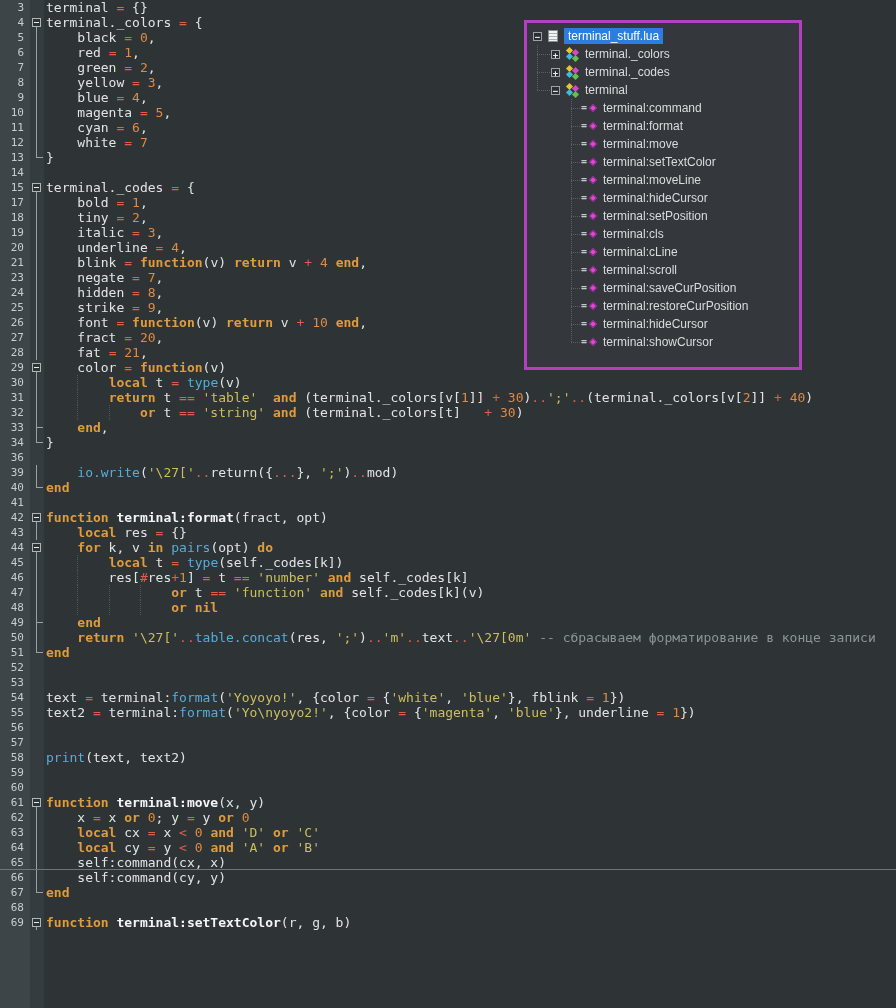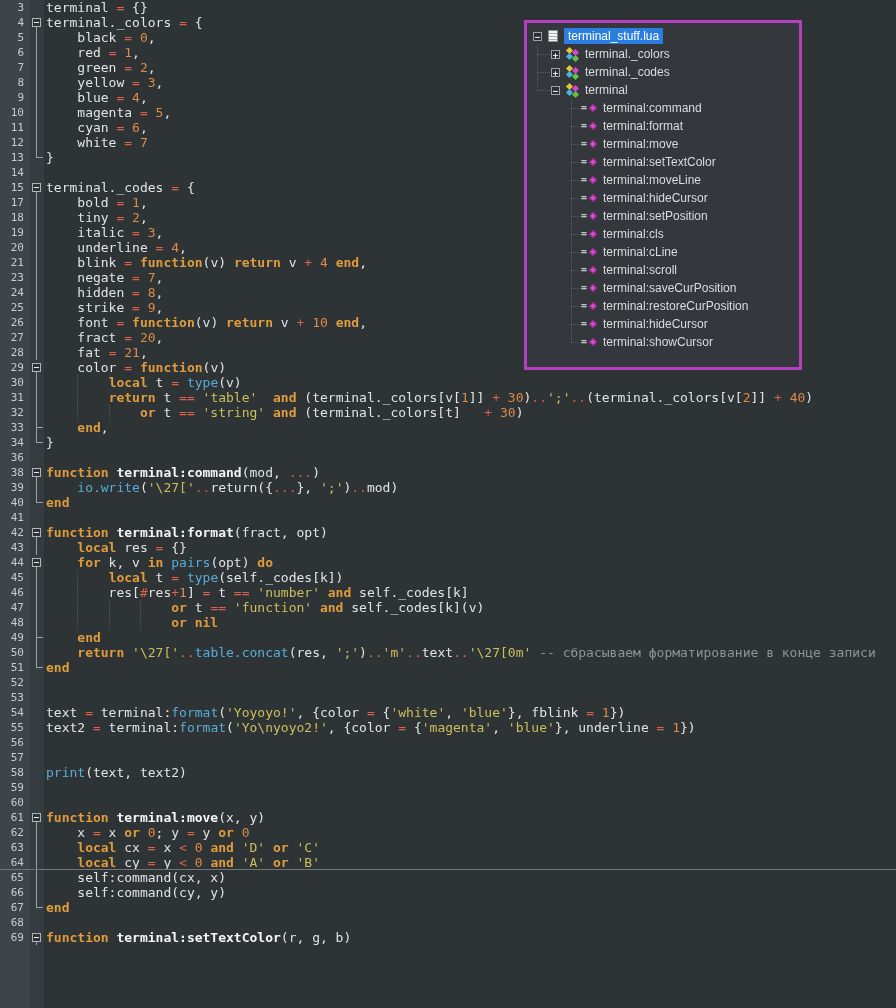--- a/index.html
+++ b/index.html
@@ -267,28 +267,20 @@
           <i class="f-h"></i>
         </span>
         <span class="codeln"><span class="tk-p">}</span></span>
       </div>
       <div class="line">
         <span class="ln">36</span>
         <span class="fold"></span>
         <span class="codeln"></span>
       </div>
       <div class="line">
-        <span class="ln">38</span>
-        <span class="fold">
-          <i class="f-vb"></i>
-          <i class="f-box"></i>
-        </span>
-        <span class="codeln"><span class="tk-k">function</span><span class="tk-p"> </span><span class="tk-f">terminal:command</span><span class="tk-p">(mod, </span><span class="tk-o">...</span><span class="tk-p">)</span></span>
-      </div>
-      <div class="line">
         <span class="ln">39</span>
         <span class="fold">
           <i class="f-v"></i>
         </span>
         <span class="codeln"><span class="tk-p">    </span><span class="tk-b">io.write</span><span class="tk-p">(</span><span class="tk-s">'\27['</span><span class="tk-o">..</span><span class="tk-p">return({</span><span class="tk-o">...</span><span class="tk-p">}, </span><span class="tk-s">';'</span><span class="tk-p">)</span><span class="tk-o">..</span><span class="tk-p">mod)</span></span>
       </div>
       <div class="line">
         <span class="ln">40</span>
         <span class="fold">
           <i class="f-vt"></i>

